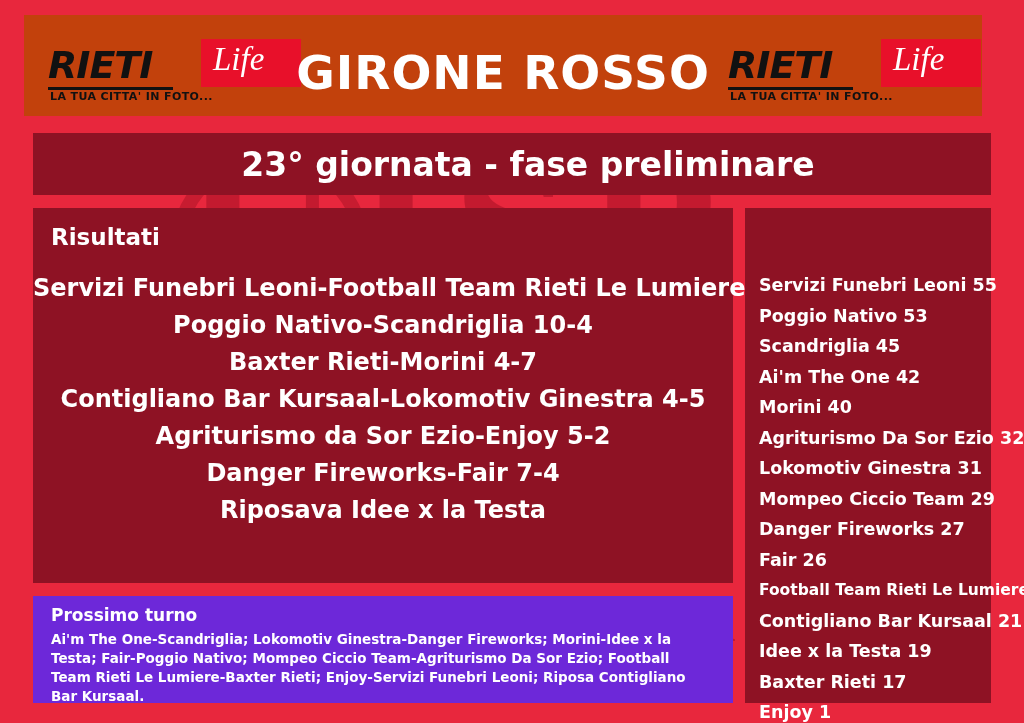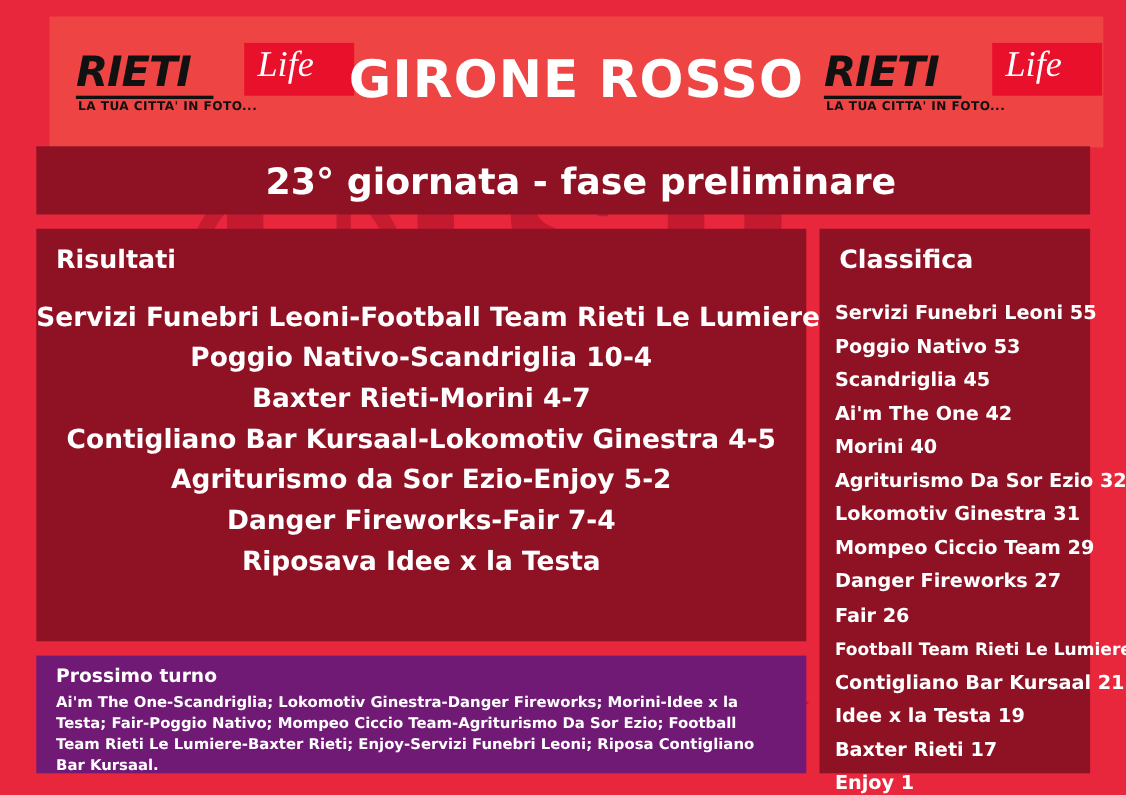--- a/index.html
+++ b/index.html
@@ -50,23 +50,23 @@
     position: absolute;
     left: 170px; top: 150px;
     width: 200px; height: 200px;
     border: 14px solid rgba(150,12,30,0.4);
     border-radius: 50%;
   }
 
   
   .header {
     position: absolute;
-    left: 45px; top: 15px;
-    width: 958px; height: 119px;
-    background: #ef4444;
+    left: 24px; top: 15px;
+    width: 958px; height: 101px;
+    background: #c2410c;
     z-index: 2;
   }
   .header-title {
     position: absolute;
     left: 0; right: 0; top: 30px;
     text-align: center;
     color: #ffffff;
     font-size: 47px;
     font-weight: bold;
     letter-spacing: 1px;
@@ -191,21 +191,21 @@
     font-family: "DejaVu Sans", sans-serif;
     white-space: nowrap;
   }
   .standing-row.small { font-size: 15.5px; }
 
   
   .next-panel {
     position: absolute;
     left: 33px; top: 596px;
     width: 700px; height: 107px;
-    background: #701a75;
+    background: #6d28d9;
     z-index: 2;
   }
   .next-heading {
     position: absolute;
     left: 18px; top: 9px;
     color: #ffffff;
     font-size: 17px;
     font-weight: bold;
     font-family: "DejaVu Sans", sans-serif;
   }
@@ -265,21 +265,20 @@
       <div class="result-row">Poggio Nativo-Scandriglia 10-4</div>
       <div class="result-row">Baxter Rieti-Morini 4-7</div>
       <div class="result-row">Contigliano Bar Kursaal-Lokomotiv Ginestra 4-5</div>
       <div class="result-row">Agriturismo da Sor Ezio-Enjoy 5-2</div>
       <div class="result-row">Danger Fireworks-Fair 7-4</div>
       <div class="result-row">Riposava Idee x la Testa</div>
     </div>
   </div>
 
   <div class="standings-panel">
-    <div class="panel-heading">Classifica</div>
     <div class="standings-list">
       <div class="standing-row">Servizi Funebri Leoni 55</div>
       <div class="standing-row">Poggio Nativo 53</div>
       <div class="standing-row">Scandriglia 45</div>
       <div class="standing-row">Ai'm The One 42</div>
       <div class="standing-row">Morini 40</div>
       <div class="standing-row">Agriturismo Da Sor Ezio 32</div>
       <div class="standing-row">Lokomotiv Ginestra 31</div>
       <div class="standing-row">Mompeo Ciccio Team 29</div>
       <div class="standing-row">Danger Fireworks 27</div>

